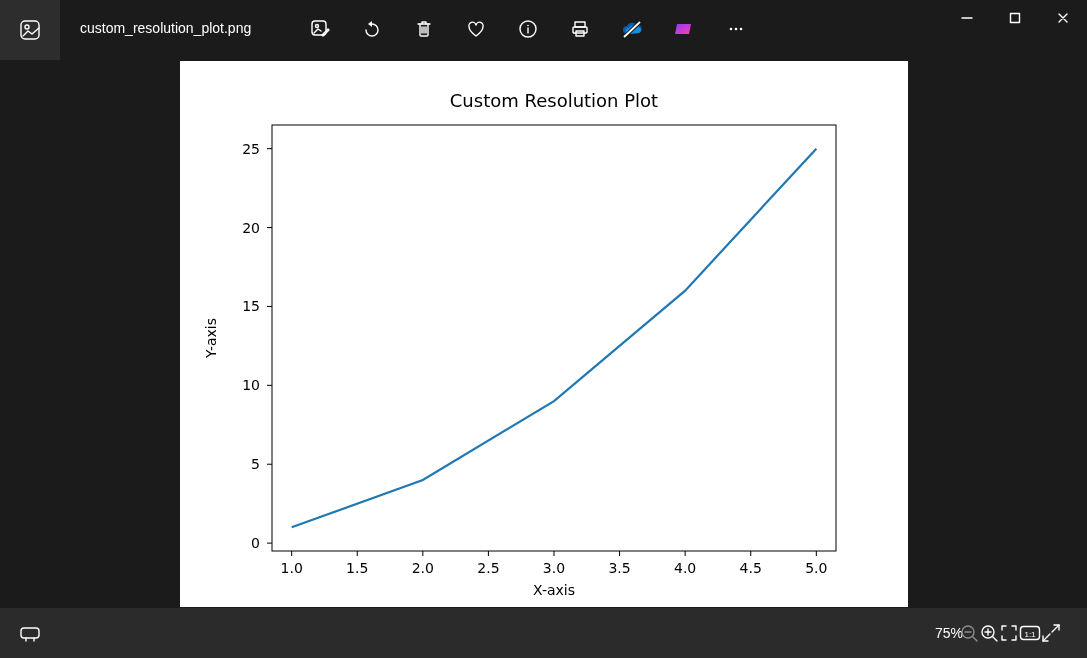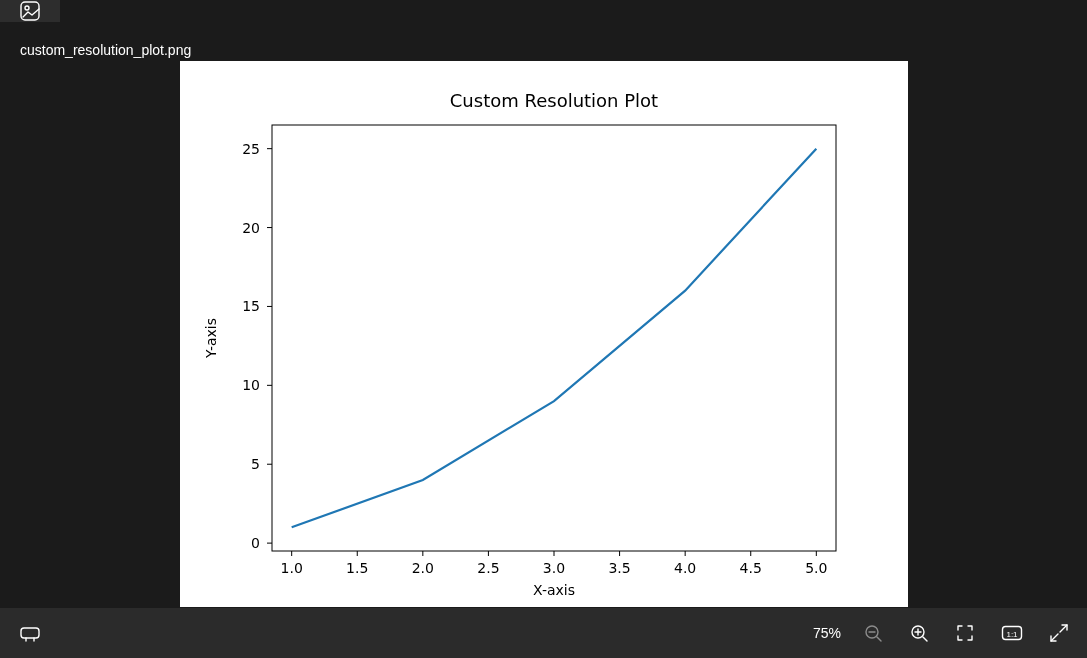--- a/index.html
+++ b/index.html
@@ -14,21 +14,20 @@
       font-family: "Segoe UI", Arial, sans-serif;
       background: #1b1b1b;
       color: #fff;
     }
     
     .titlebar {
       display: flex;
       align-items: flex-start;
       height: 60px;
       background: #1b1b1b;
-      flex-direction: column;
     }
     .app-icon {
       width: 60px;
       height: 60px;
       display: flex;
       align-items: center;
       justify-content: center;
       background: #2d2d2d;
     }
     .filename {
@@ -97,22 +96,21 @@
       height: 50px;
       display: flex;
       align-items: center;
       justify-content: center;
     }
     .bottombar .right {
       flex: 1;
       display: flex;
       align-items: center;
       justify-content: flex-end;
-      gap: 26px;
-      padding-right: 18px;
+      padding-right: 26px;
     }
     .zoom-text {
       font-size: 14px;
       color: #fff;
       margin-right: -4px;
     }
     .icon-btn svg, .win-btn svg, .bottombar svg {
       display: block;
     }
     .icon-stroke {

